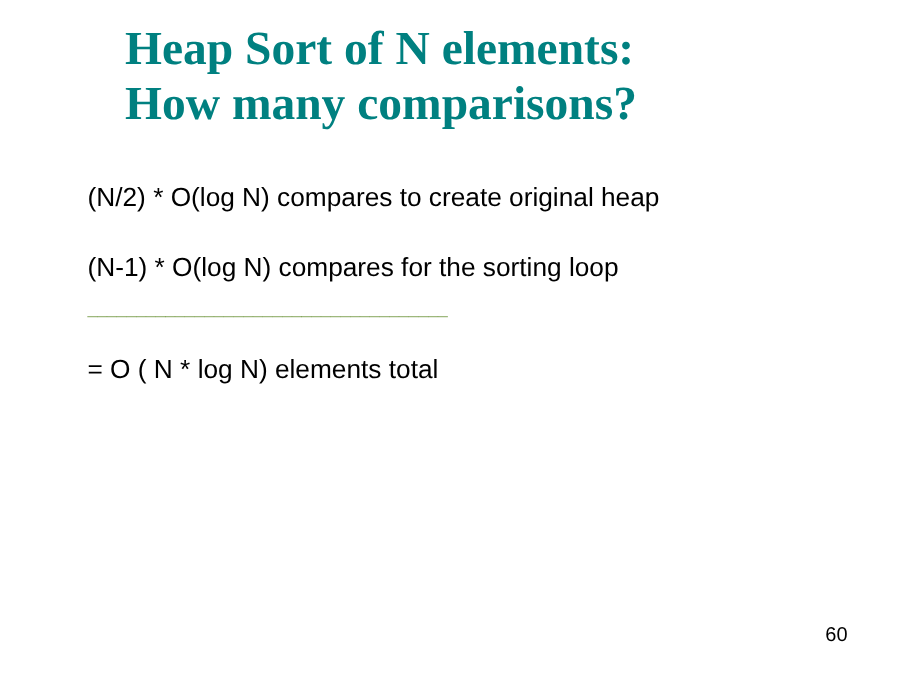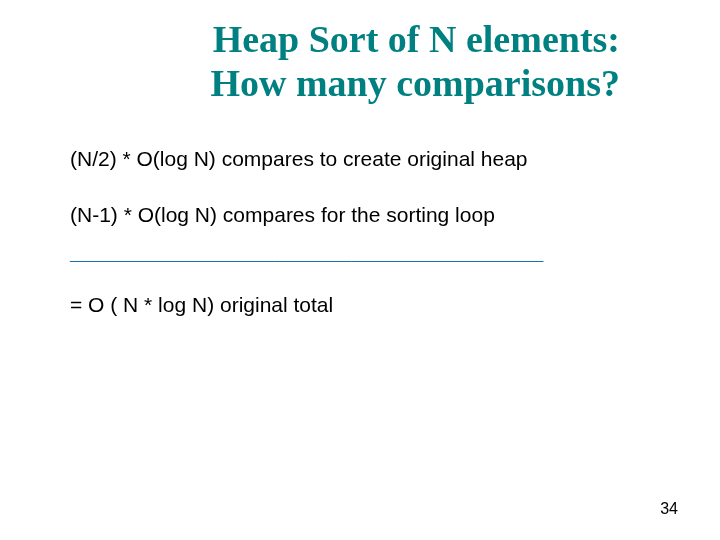--- a/index.html
+++ b/index.html
@@ -15,21 +15,21 @@
       position: relative;
       overflow: hidden;
     }
     .slide {
       width: 100%;
       height: 100%;
       padding: 18px 40px 0 40px;
       position: relative;
     }
     .title {
-      text-align: right;
+      text-align: left;
       font-size: 38px;
       font-weight: bold;
       color: #008080;
       line-height: 1.15;
       margin: 0 auto 40px auto;
       font-family: "Times New Roman", Times, serif;
       padding: 0 60px;
     }
     .content {
       padding-left: 30px;
@@ -41,23 +41,23 @@
       font-weight: normal;
       color: #000000;
       margin-bottom: 28px;
       line-height: 1.3;
     }
     .line.tight {
       margin-bottom: 12px;
     }
     .divider {
       font-family: Arial, Helvetica, sans-serif;
-      font-size: 23px;
+      font-size: 14px;
       font-weight: bold;
-      color: #0369a1;
+      color: #4d7c0f;
       margin-bottom: 28px;
       line-height: 1.0;
       letter-spacing: 0;
     }
     .page-number {
       position: absolute;
       bottom: 22px;
       right: 42px;
       font-family: Arial, Helvetica, sans-serif;
       font-size: 16px;
@@ -70,17 +70,17 @@
 <div class="slide">
   <h1 class="title">
     <span>Heap Sort of N elements:</span><br>
     <span>How many comparisons?</span>
   </h1>
 
   <div class="content">
     <div class="line">(N/2) * O(log N) compares to create original heap</div>
     <div class="line tight">(N-1) * O(log N) compares for the sorting loop</div>
     <div class="divider">_____________________________________</div>
-    <div class="line">=  O ( N * log N) original total</div>
+    <div class="line">=  O ( N * log N) elements total</div>
   </div>
 
-  <div class="page-number">34</div>
+  <div class="page-number">60</div>
 </div>
 
 </body></html>

